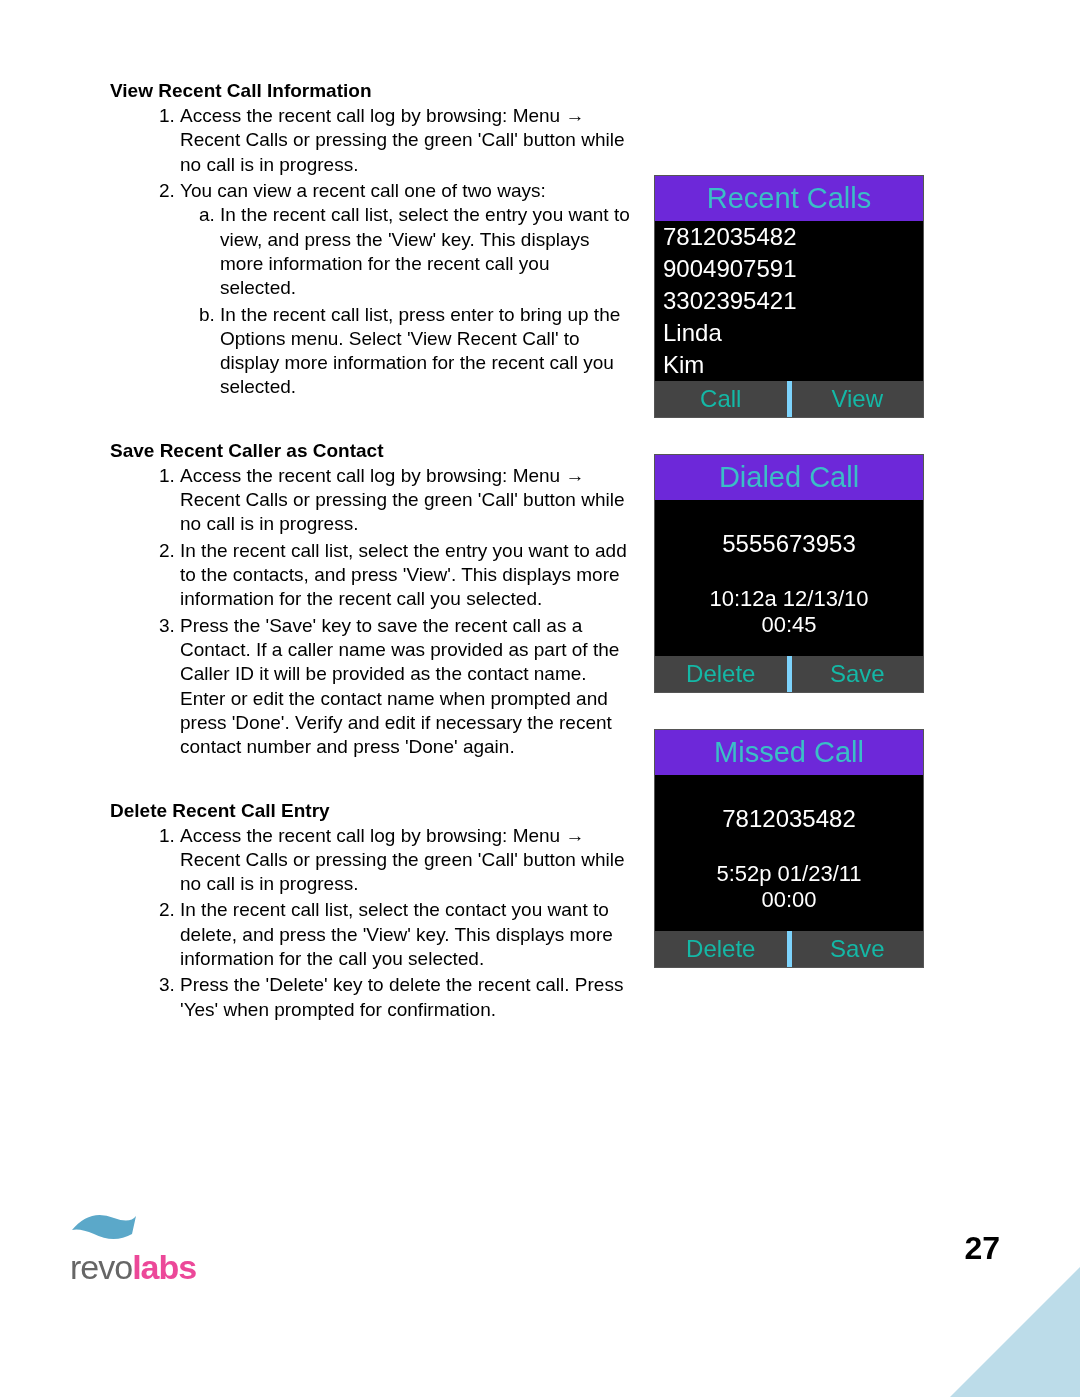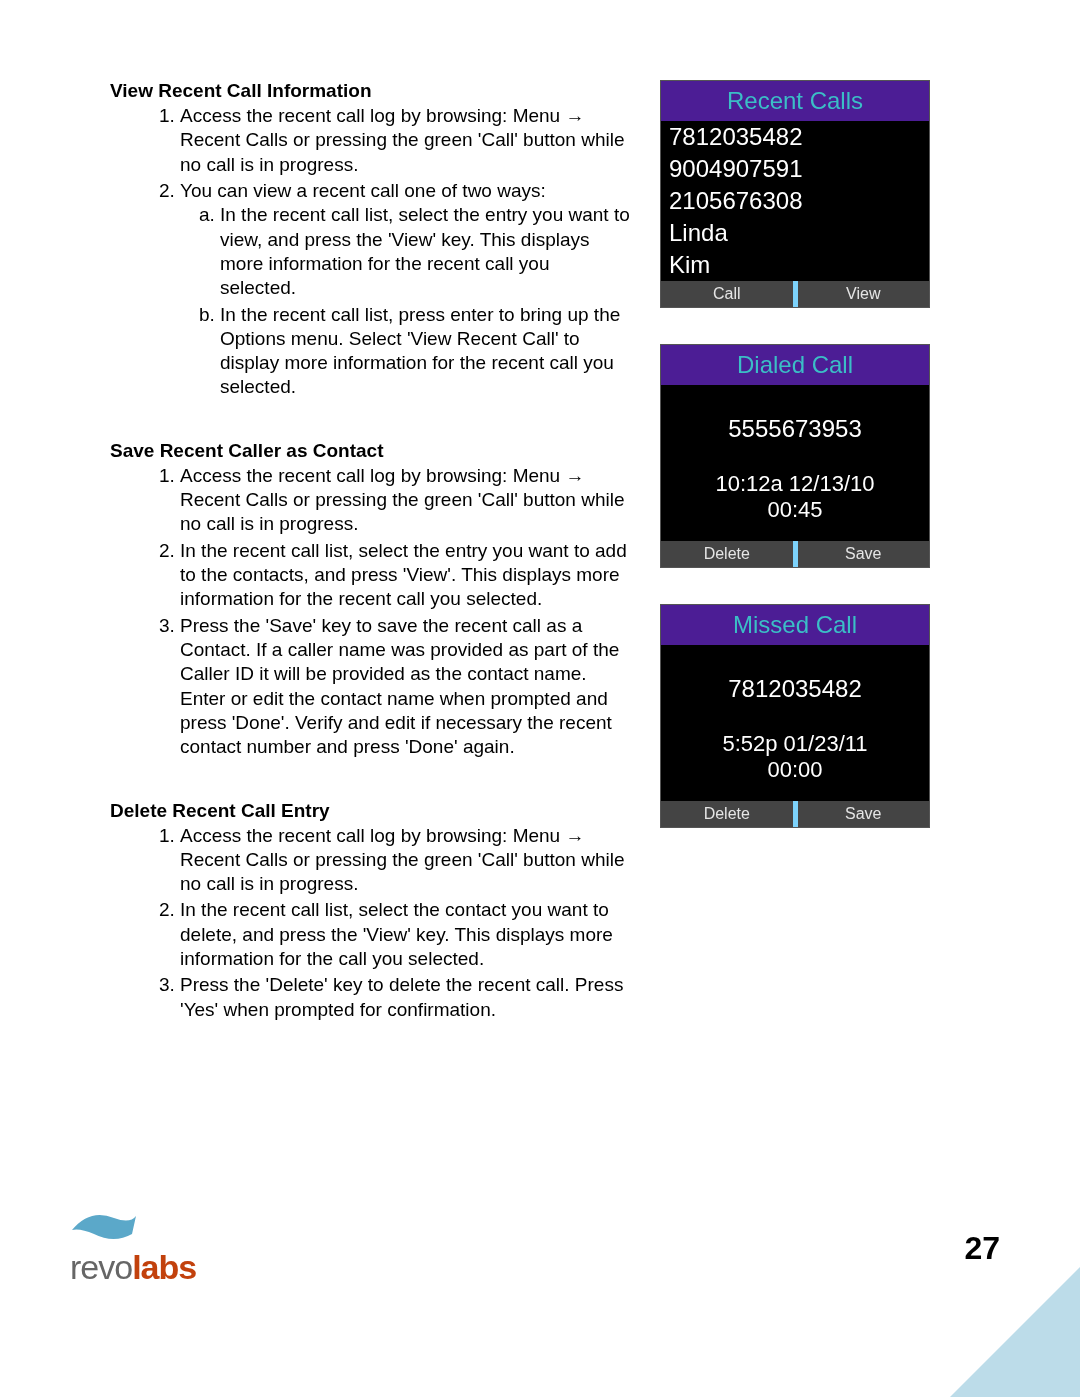--- a/index.html
+++ b/index.html
@@ -1,44 +1,44 @@
 <!DOCTYPE html>
 <html><head>
 <meta charset="utf-8">
 <style>
   * { box-sizing: border-box; margin: 0; padding: 0; }
   html, body { width: 1080px; height: 1397px; background: #fff; font-family: Arial, Helvetica, sans-serif; color: #000; }
   .page { position: relative; width: 1080px; height: 1397px; padding: 80px 90px 60px 110px; }
-  .content { display: flex; gap: 30px; }
+  .content { display: flex; gap: 24px; align-items: center; }
   .left-col { flex: 1 1 auto; max-width: 520px; }
   .right-col { width: 300px; display: flex; flex-direction: column; gap: 36px; }
 
   .section { margin-bottom: 40px; }
   .sec-heading { font-weight: bold; font-size: 19px; margin-bottom: 2px; }
   ol.main { list-style: decimal; padding-left: 70px; font-size: 19px; line-height: 1.28; }
   ol.main > li { margin-bottom: 2px; }
   ol.sub { list-style: lower-alpha; padding-left: 40px; }
   ol.sub > li { margin-bottom: 2px; }
 
   .phone-screen { width: 270px; background: #000; color: #fff; border: 1px solid #555; font-family: Arial, sans-serif; }
-  .ps-header { background: #4c1d95; color: #3bbec6; text-align: center; font-size: 24px; padding: 6px 0; }
+  .ps-header { background: #6d28d9; color: #3bbec6; text-align: center; font-size: 29px; padding: 6px 0; }
   .ps-row { font-size: 24px; padding: 2px 8px; }
   .ps-row.selected { border: 2px solid #3bbec6; color: #3bbec6; border-radius: 3px; margin: 2px 4px; padding: 0 4px; }
   .ps-buttons { display: flex; background: #444; }
-  .ps-btn { flex: 1; text-align: center; font-size: 16px; padding: 4px 0; color: #e5e5e5; }
+  .ps-btn { flex: 1; text-align: center; font-size: 24px; padding: 4px 0; color: #14b8a6; }
   .ps-btn + .ps-btn { border-left: 5px solid #7dd3fc; }
   .ps-body-center { text-align: center; padding: 30px 0 14px; }
   .ps-body-center .num { font-size: 24px; margin-bottom: 28px; }
   .ps-body-center .ts { font-size: 22px; }
   .ps-body-center .dur { font-size: 22px; margin-bottom: 4px; }
 
   .footer-logo { position: absolute; left: 70px; bottom: 110px; }
   .footer-logo .logo-icon { color: #5ba8c9; font-size: 52px; line-height: 0.5; }
   .footer-logo .logo-text { font-size: 34px; color: #666; letter-spacing: -1px; }
-  .footer-logo .logo-text .bold { font-weight: 600; color: #c2410c; }
+  .footer-logo .logo-text .bold { font-weight: 600; color: #ec4899; }
 
   .page-num { position: absolute; right: 80px; bottom: 130px; font-size: 32px; font-weight: bold; margin-top: 40px; }
   .corner-accent { position: absolute; right: 0; bottom: 0; width: 0; height: 0; border-left: 130px solid transparent; border-bottom: 130px solid #bcdce9; }
 </style>
 </head>
 <body>
 
 <div class="page">
   <div class="content">
 
@@ -78,21 +78,21 @@
 
     </div>
 
     <div class="right-col">
 
       <div class="phone-screen">
         <div class="ps-header">Recent Calls</div>
         <div>
           <div class="ps-row">7812035482</div>
           <div class="ps-row">9004907591</div>
-          <div class="ps-row">2105676308</div>
+          <div class="ps-row">3302395421</div>
           <div class="ps-row">Linda</div>
           <div class="ps-row">Kim</div>
         </div>
         <div class="ps-buttons">
           <div class="ps-btn">Call</div>
           <div class="ps-btn">View</div>
         </div>
       </div>
 
       <div class="phone-screen">

